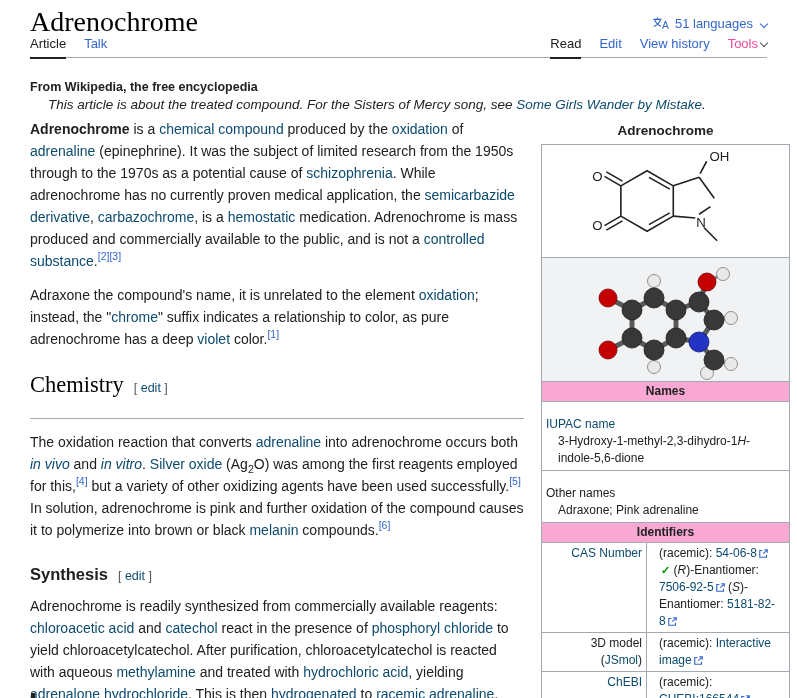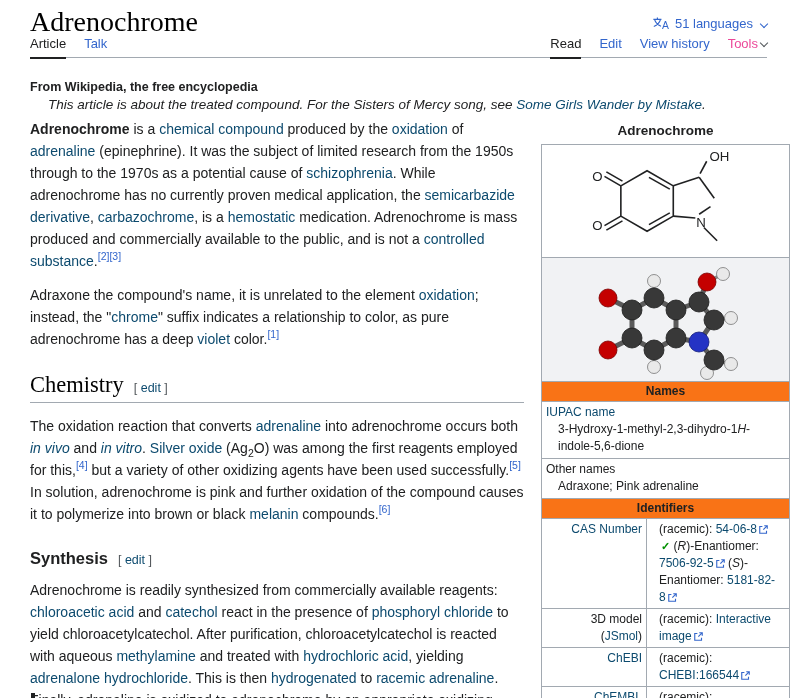--- a/index.html
+++ b/index.html
@@ -28,33 +28,33 @@
   .tab.active{color:#202122;border-bottom:2px solid #202122;}
   .tab.plain{color:#ec4899;}
   .subtitle{position:absolute;left:30px;top:80px;font-size:12.5px;font-weight:bold;}
 
   
   .hatnote{position:absolute;left:30px;top:97px;width:700px;padding-left:18px;
     font-style:italic;font-size:13.5px;}
   .col{position:absolute;left:30px;top:118px;width:494px;}
   .col p{margin:0 0 12px;font-size:14px;line-height:22px;}
   h2.sect{font-family:"Liberation Serif","DejaVu Serif",serif;font-weight:normal;font-size:22.5px;
-    color:#000;margin:22px 0 12px;padding-bottom:4px;border-bottom:1px solid #a2a9b1;}
+    color:#000;margin:22px 0 12px;padding-bottom:20px;border-bottom:1px solid #a2a9b1;}
   h3.sect{font-size:16.5px;font-weight:bold;margin:24px 0 11px;}
   .editsec{font-family:"Liberation Sans",sans-serif;font-size:12.5px;color:#54595d;margin-left:10px;font-weight:normal;}
   .sliver{position:absolute;left:31px;top:693px;width:4px;height:5px;background:#202122;}
 
   
   .chembox{position:absolute;left:541px;top:120px;width:249px;font-size:12px;line-height:17px;}
   .cb-title{text-align:center;font-weight:bold;font-size:13.5px;padding:2px 0 6px;}
   .cb-box{border:1px solid #a2a9b1;margin-top:-1px;background:#fff;}
   .cb-img{height:112px;display:flex;align-items:center;justify-content:center;}
   .cb-img3d{height:123px;background:#f1f2f4;}
-  .cb-sechdr{background:#f97316;text-align:center;font-weight:bold;padding:1px 0;}
-  .cb-full{padding:2px 4px 3px;}
+  .cb-sechdr{background:#f9a8d4;text-align:center;font-weight:bold;padding:1px 0;}
+  .cb-full{padding:14px 4px 3px;}
   .cb-ind{padding-left:12px;}
   .cb-row{display:flex;}
   .cb-lab{width:96px;padding:2px 4px;flex:none;text-align:right;}
   .cb-val{flex:1;border-left:1px solid #a2a9b1;padding:2px 12px;}
 </style>
 </head>
 <body>
 
 <div class="page">
 

